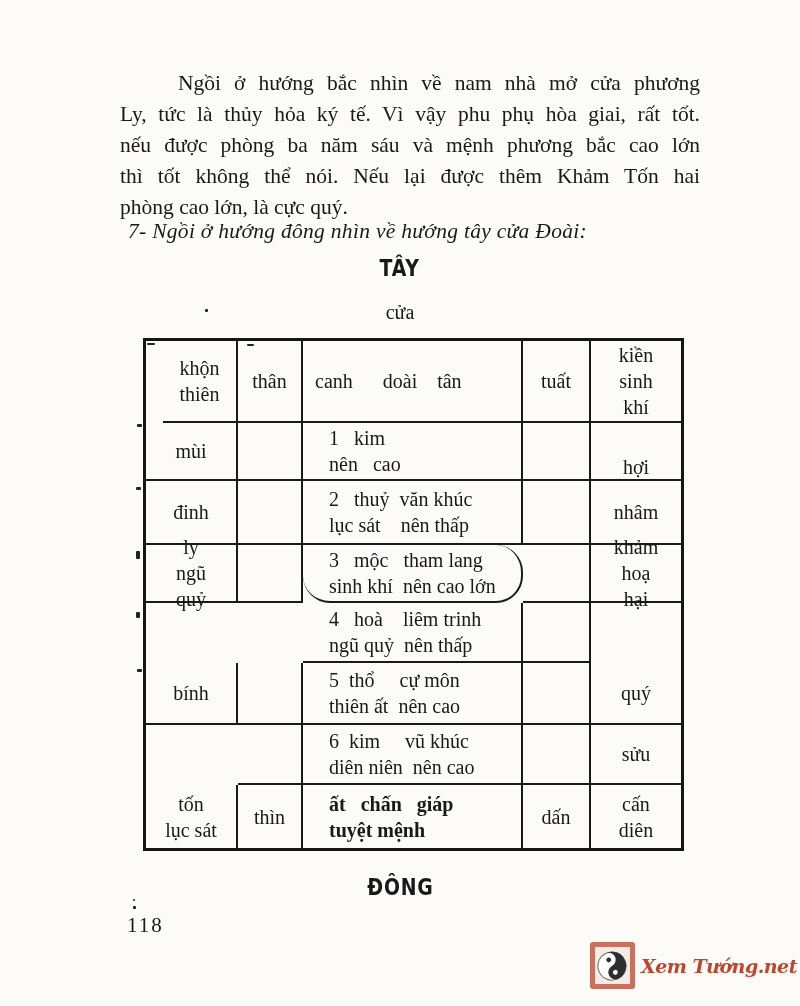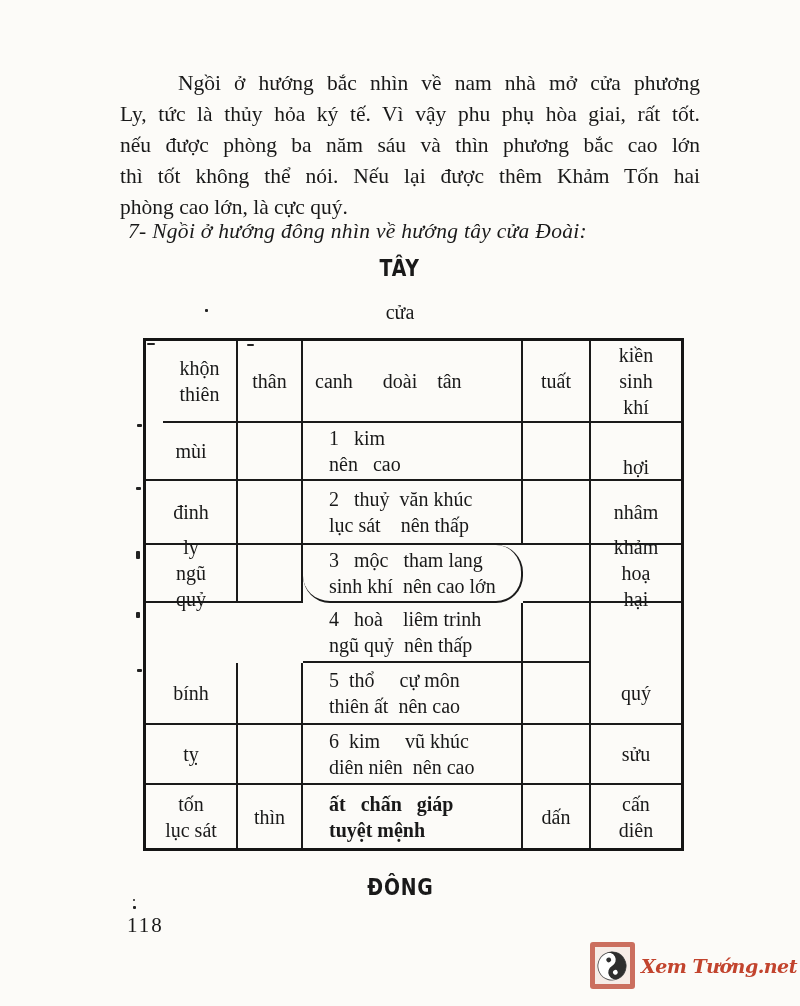--- a/index.html
+++ b/index.html
@@ -54,21 +54,21 @@
   .speck{position:absolute;background:#222;border-radius:1px;}
 </style>
 </head>
 <body>
 
 <div class="page">
 
   <div class="para">
     <div class="pline first">Ngồi ở hướng bắc nhìn về nam nhà mở cửa phương</div>
     <div class="pline">Ly, tức là thủy hỏa ký tế. Vì vậy phu phụ hòa giai, rất tốt.</div>
-    <div class="pline">nếu được phòng ba năm sáu và thìn phương bắc cao lớn</div>
+    <div class="pline">nếu được phòng ba năm sáu và mệnh phương bắc cao lớn</div>
     <div class="pline">thì tốt không thể nói. Nếu lại được thêm Khảm Tốn hai</div>
     <div class="pline last">phòng cao lớn, là cực quý.</div>
   </div>
 
   <div class="heading">7- Ngồi ở hướng đông nhìn về hướng tây cửa Đoài:</div>
 
   <div class="clabel tay bold-label"><span>TÂY</span></div>
   <div class="clabel cua">cửa</div>
 
   <div class="ftable">
@@ -110,21 +110,20 @@
 ngũ quỷ  nên thấp</div>
     <div class="cell" style="grid-column:4;grid-row:5;"></div>
 
     <div class="cell" style="grid-column:1;grid-row:6;">bính</div>
     <div class="cell" style="grid-column:2;grid-row:6;"></div>
     <div class="cell detail" style="grid-column:3;grid-row:6;">5  thổ     cự môn
 thiên ất  nên cao</div>
     <div class="cell" style="grid-column:4;grid-row:6;"></div>
     <div class="cell ecol" style="grid-column:5;grid-row:6;">quý</div>
 
-    <div class="cell" style="grid-column:1;grid-row:7;">tỵ</div>
     <div class="cell" style="grid-column:2;grid-row:7;"></div>
     <div class="cell detail" style="grid-column:3;grid-row:7;">6  kim     vũ khúc
 diên niên  nên cao</div>
     <div class="cell" style="grid-column:4;grid-row:7;"></div>
     <div class="cell ecol" style="grid-column:5;grid-row:7;">sửu</div>
 
     <div class="cell erow" style="grid-column:1;grid-row:8;">tốn
 lục sát</div>
     <div class="cell erow" style="grid-column:2;grid-row:8;">thìn</div>
     <div class="cell detail erow" style="grid-column:3;grid-row:8;font-weight:bold;">ất   chấn   giáp

